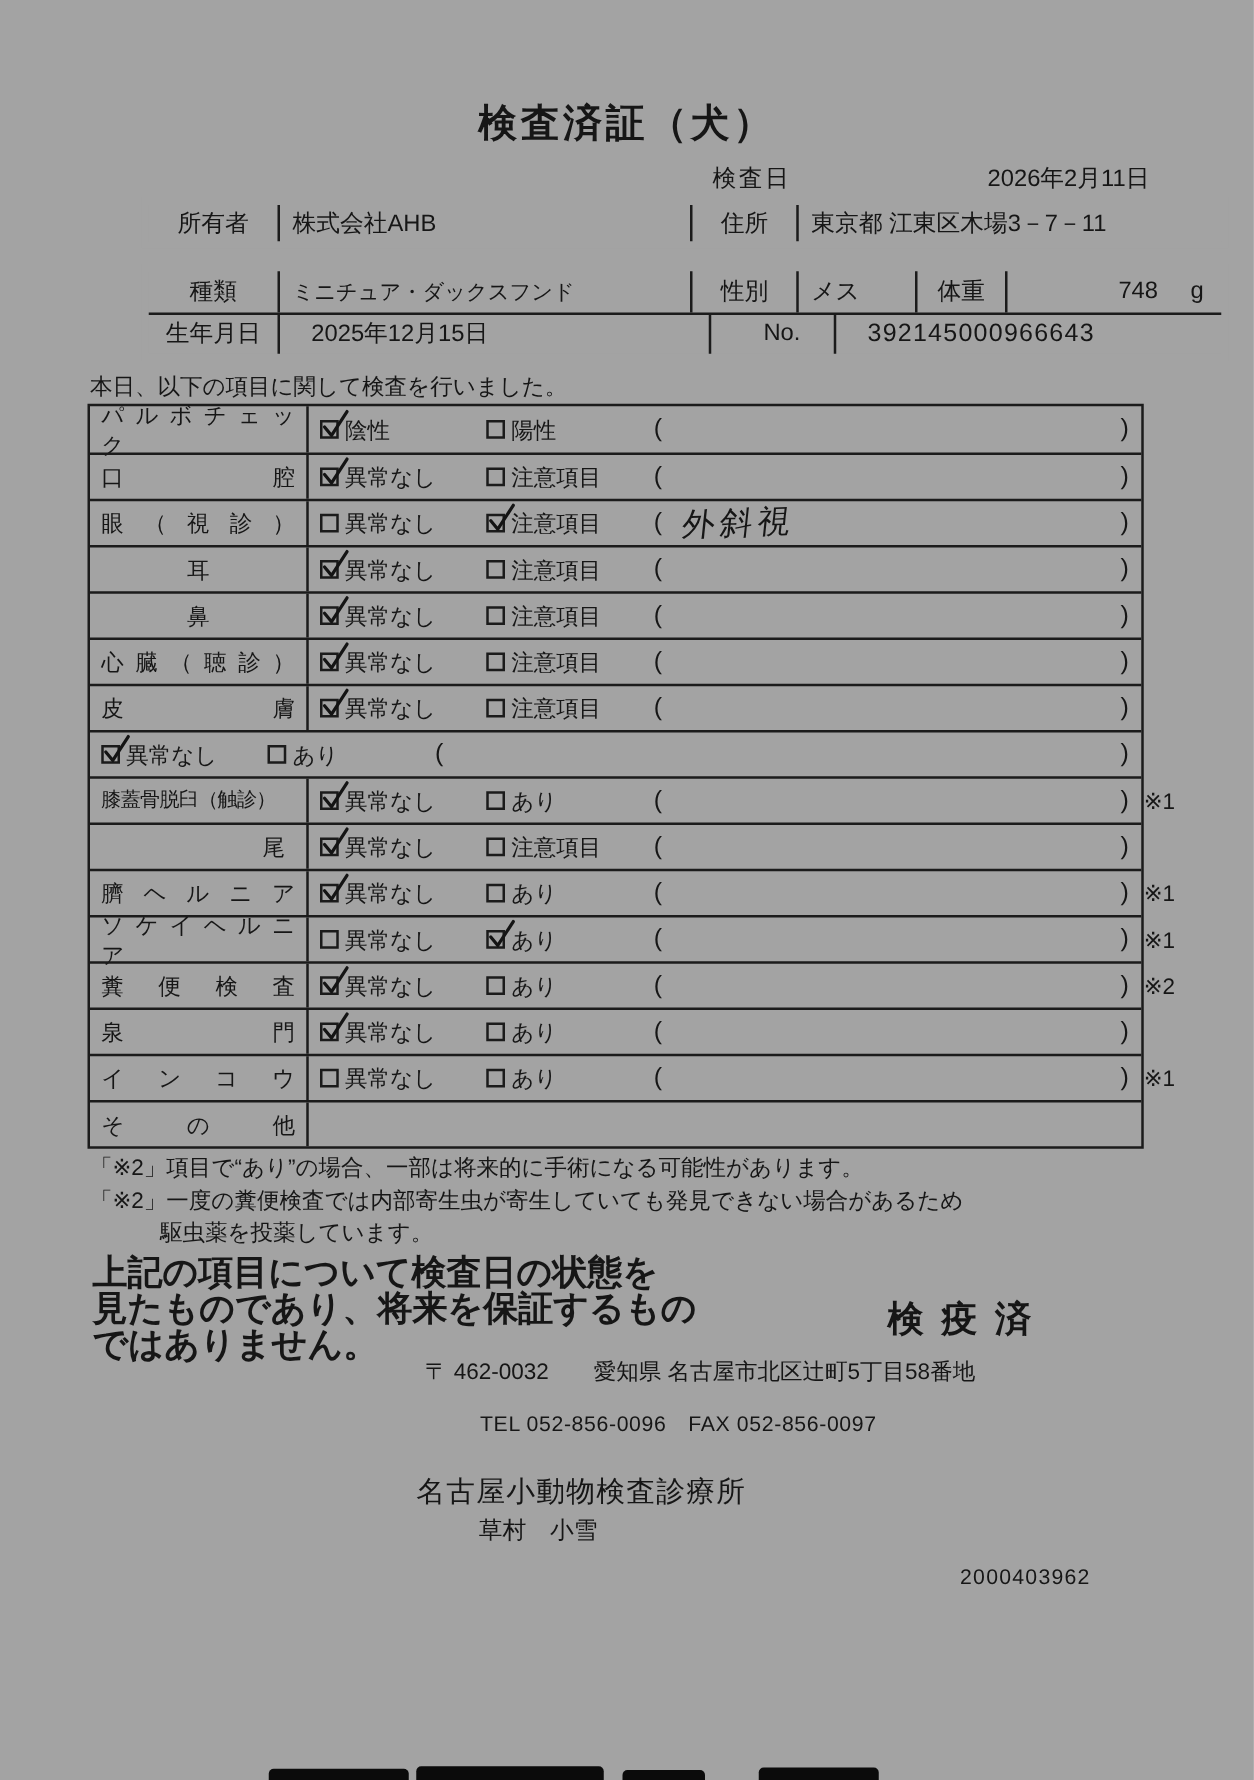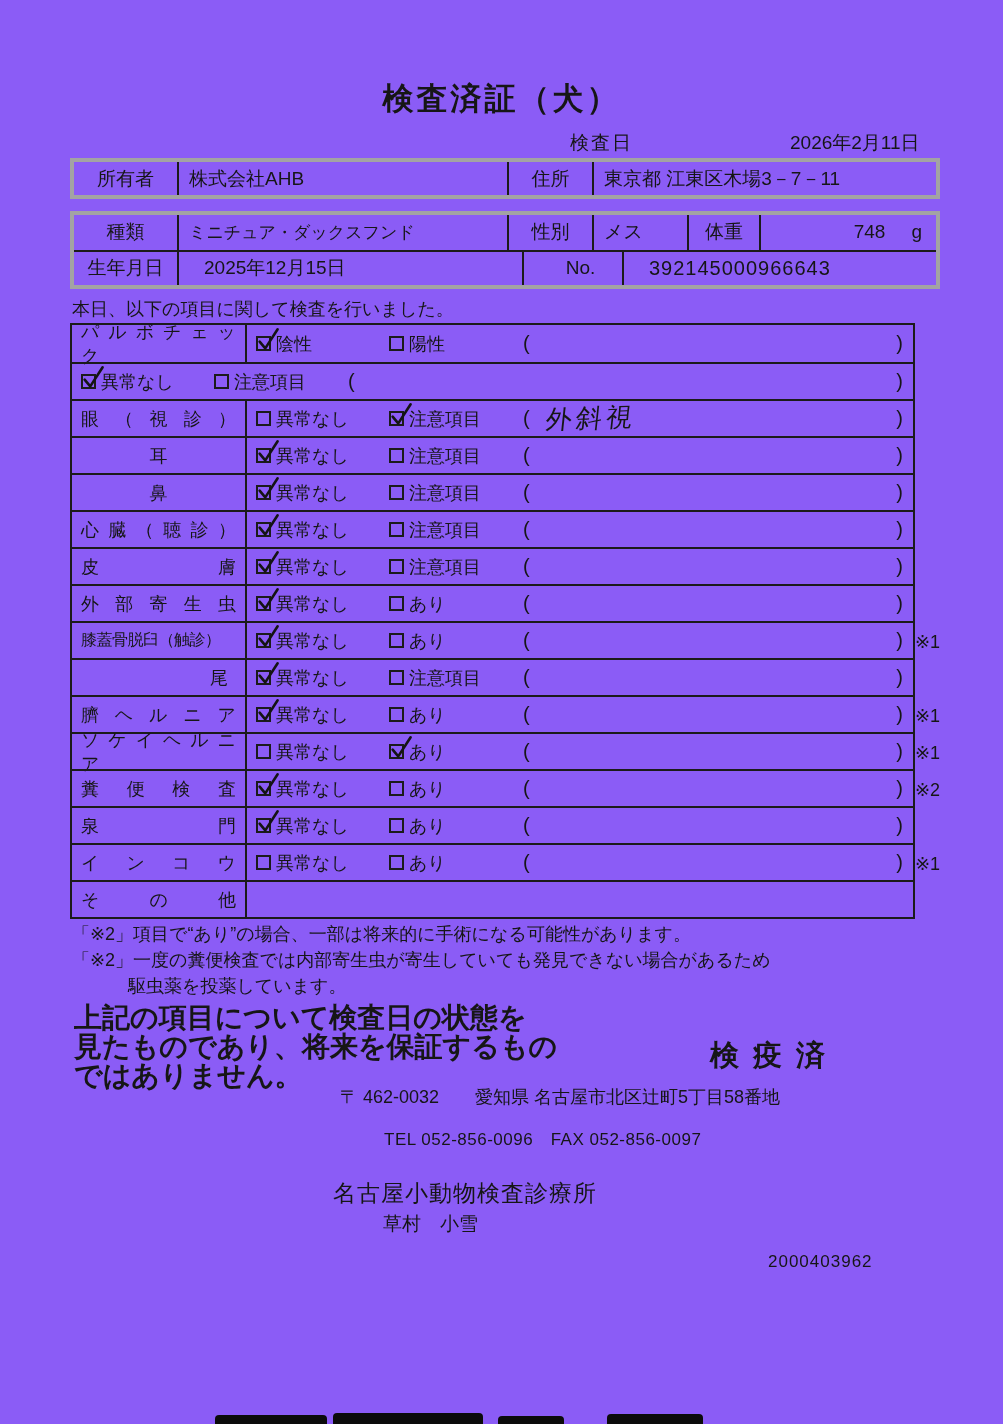--- a/index.html
+++ b/index.html
@@ -4,33 +4,33 @@
 <style>
   * { margin:0; padding:0; box-sizing:border-box; }
   html,body { width:1003px; height:1424px; }
   body {
     position:relative;
     background:#e9e9e5;
     font-family:"Liberation Sans","DejaVu Sans",sans-serif;
     color:#161616;
     overflow:hidden;
   }
-  .paper { position:absolute; inset:0; background:#8b5cf6; }
+  .paper { position:absolute; inset:0; background:#a3a3a3; }
   .abs { position:absolute; }
 
   
   .doc-title {
     left:0; right:0; top:78px; text-align:center;
     font-size:31px; font-weight:bold; letter-spacing:3px;
   }
   .date-label { left:570px; top:130px; font-size:19px; letter-spacing:2px; }
   .date-value { left:790px; top:130px; font-size:19px; }
 
   
-  .itable { border:4px solid #a3a3a3; display:flex; flex-direction:column; background:transparent; }
+  .itable { border:6px solid #a3a3a3; display:flex; flex-direction:column; background:transparent;margin-left:43px; }
   .irow { display:flex; height:37px; }
   .irow + .irow { border-top:2px solid #1b1b1b;gap:15px; }
   .icell {
     display:flex; align-items:center; font-size:19px;
     border-right:2px solid #1b1b1b; padding:0 10px; overflow:hidden;
   }
   .icell:last-child { border-right:none; }
   .icell.hd { justify-content:center; padding:0 4px; }
   .t1 { left:70px; top:158px; width:870px; height:41px; }
   .t2 { left:70px; top:211px; width:870px; height:78px; }
@@ -163,20 +163,23 @@
         <span>陽性</span>
       </div>
       <div class="c-paren">
         <span>(</span>
         <span class="mid"><span class="hand"></span></span>
         <span>)</span>
       </div>
       <div class="c-mark"></div>
     </div>
       <div class="crow">
+      <div class="c-label justify">
+        <span>口 腔</span>
+      </div>
       <div class="c-opt c-opt1">
         <span class="cb checked">
             <svg viewBox="0 0 24 24">
               <path d="M5 13 L10 19 L21 2" fill="none" stroke="#141414" stroke-width="2.3" stroke-linecap="round" stroke-linejoin="round"></path>
             </svg>
           </span>
         <span>異常なし</span>
       </div>
       <div class="c-opt c-opt2">
         <span class="cb"></span>
@@ -298,23 +301,20 @@
         <span>注意項目</span>
       </div>
       <div class="c-paren">
         <span>(</span>
         <span class="mid"><span class="hand"></span></span>
         <span>)</span>
       </div>
       <div class="c-mark"></div>
     </div>
       <div class="crow">
-      <div class="c-label justify">
-        <span>外 部 寄 生 虫</span>
-      </div>
       <div class="c-opt c-opt1">
         <span class="cb checked">
             <svg viewBox="0 0 24 24">
               <path d="M5 13 L10 19 L21 2" fill="none" stroke="#141414" stroke-width="2.3" stroke-linecap="round" stroke-linejoin="round"></path>
             </svg>
           </span>
         <span>異常なし</span>
       </div>
       <div class="c-opt c-opt2">
         <span class="cb"></span>

